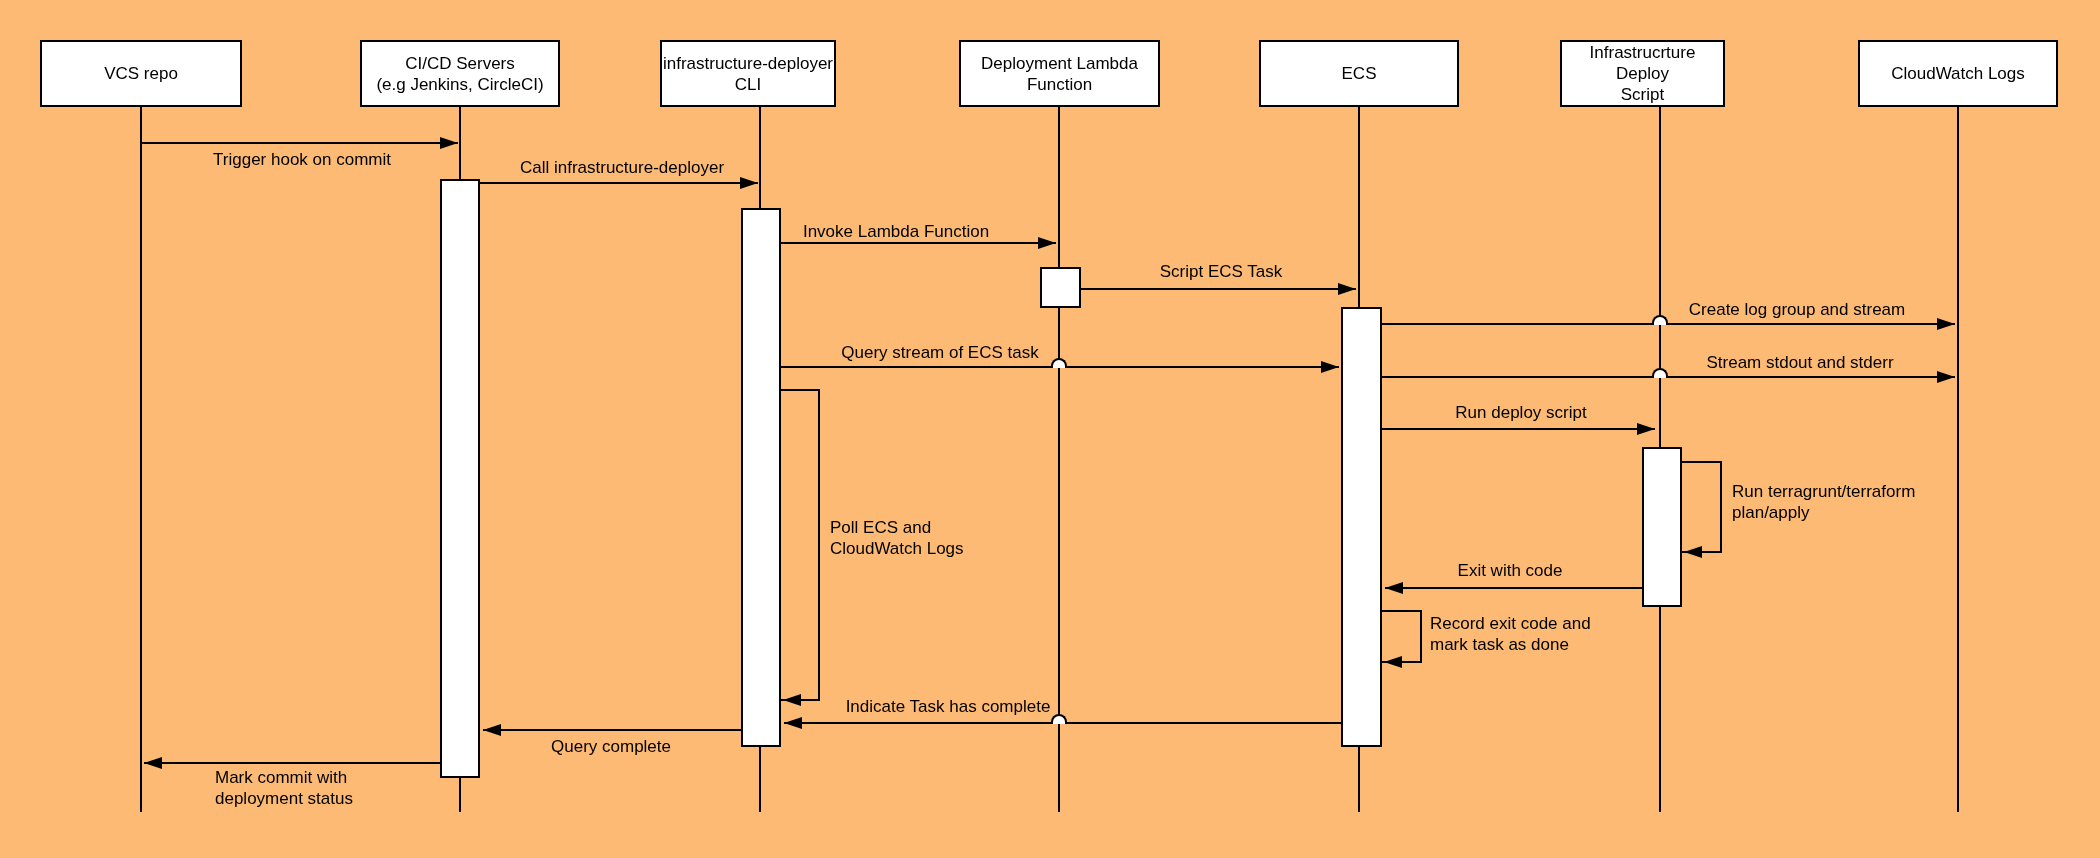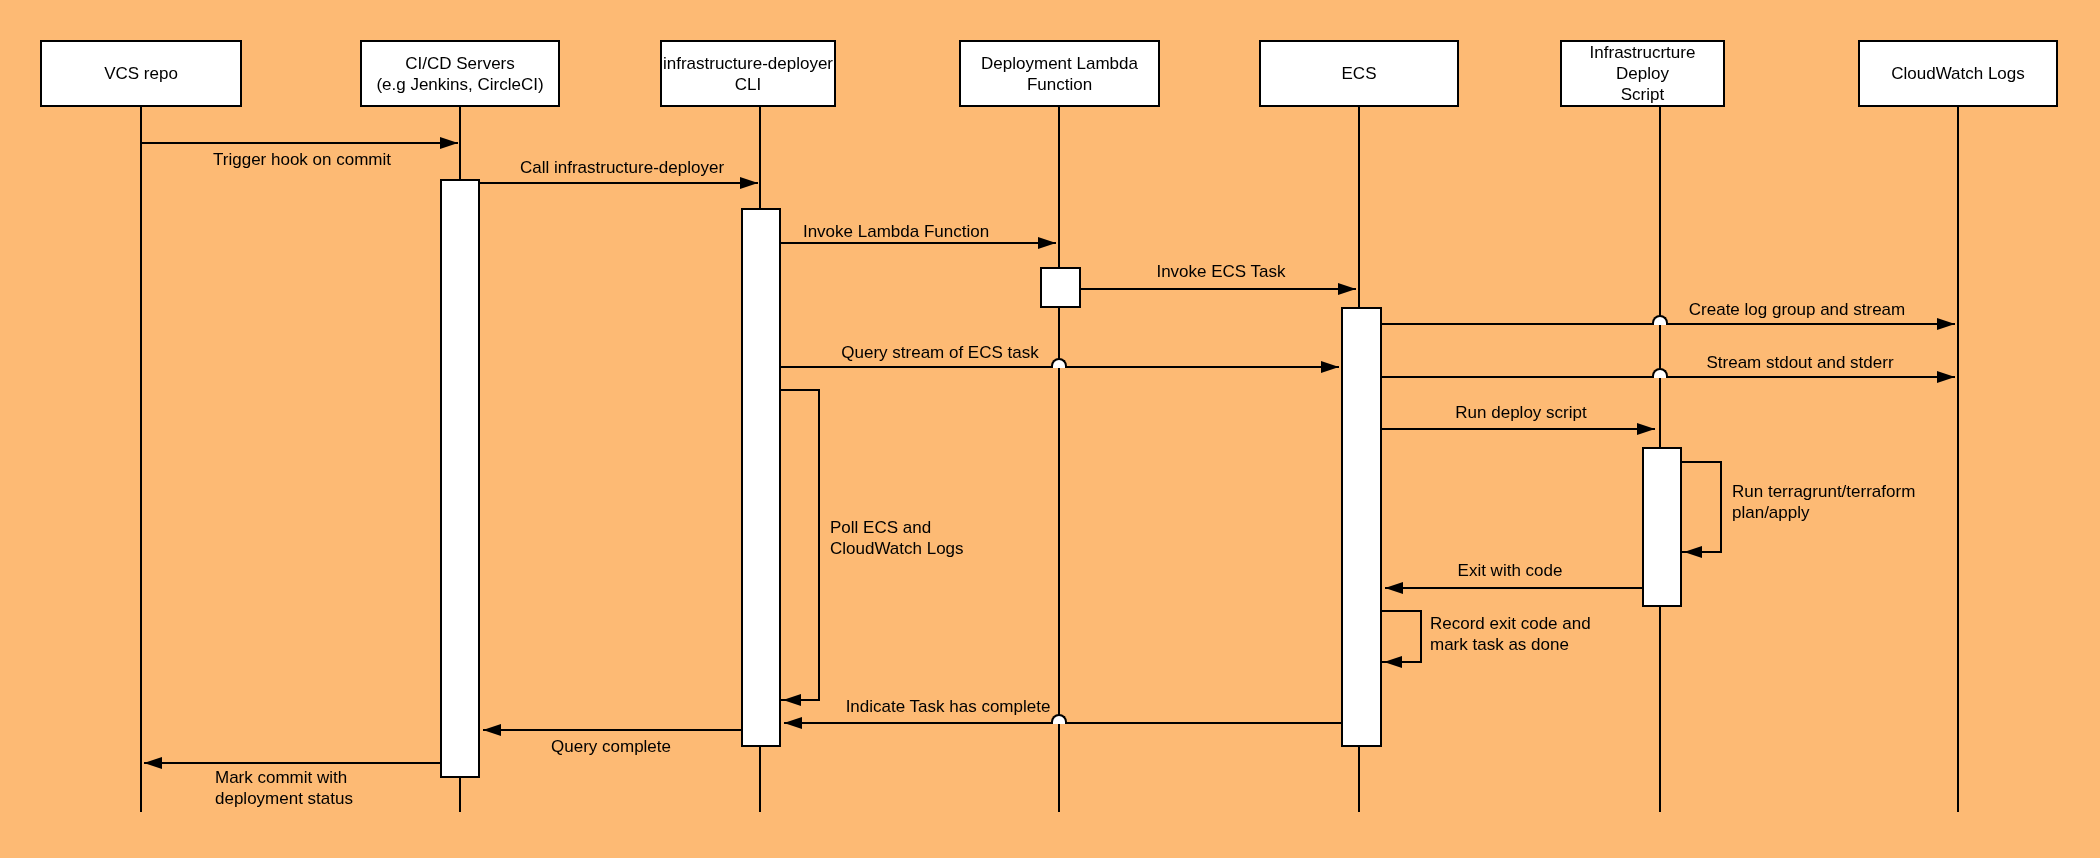--- a/index.html
+++ b/index.html
@@ -96,21 +96,21 @@
     <div class="arrowhead right" style="left: 440px; top: 137px;"></div>
     <div class="msg-label centered" style="top: 149px; left: 302px;">Trigger hook on commit</div>
     <div class="msg-line" style="left: 480px; top: 182px; width: 278px;"></div>
     <div class="arrowhead right" style="left: 740px; top: 177px;"></div>
     <div class="msg-label centered" style="top: 157px; left: 622px;">Call infrastructure-deployer</div>
     <div class="msg-line" style="left: 781px; top: 242px; width: 275px;"></div>
     <div class="arrowhead right" style="left: 1038px; top: 237px;"></div>
     <div class="msg-label centered" style="top: 221px; left: 896px;">Invoke Lambda Function</div>
     <div class="msg-line" style="left: 1081px; top: 288px; width: 275px;"></div>
     <div class="arrowhead right" style="left: 1338px; top: 283px;"></div>
-    <div class="msg-label centered" style="top: 261px; left: 1221px;">Invoke ECS Task</div>
+    <div class="msg-label centered" style="top: 261px; left: 1221px;">Script ECS Task</div>
     <div class="msg-line" style="left: 1382px; top: 323px; width: 573px;"></div>
     <div class="hop" style="left: 1652px; top: 315px;"></div>
     <div class="arrowhead right" style="left: 1937px; top: 318px;"></div>
     <div class="msg-label centered" style="top: 299px; left: 1797px;">Create log group and stream</div>
     <div class="msg-line" style="left: 781px; top: 366px; width: 558px;"></div>
     <div class="hop" style="left: 1051px; top: 358px;"></div>
     <div class="arrowhead right" style="left: 1321px; top: 361px;"></div>
     <div class="msg-label centered" style="top: 342px; left: 940px;">Query stream of ECS task</div>
     <div class="msg-line" style="left: 1382px; top: 376px; width: 573px;"></div>
     <div class="hop" style="left: 1652px; top: 368px;"></div>

